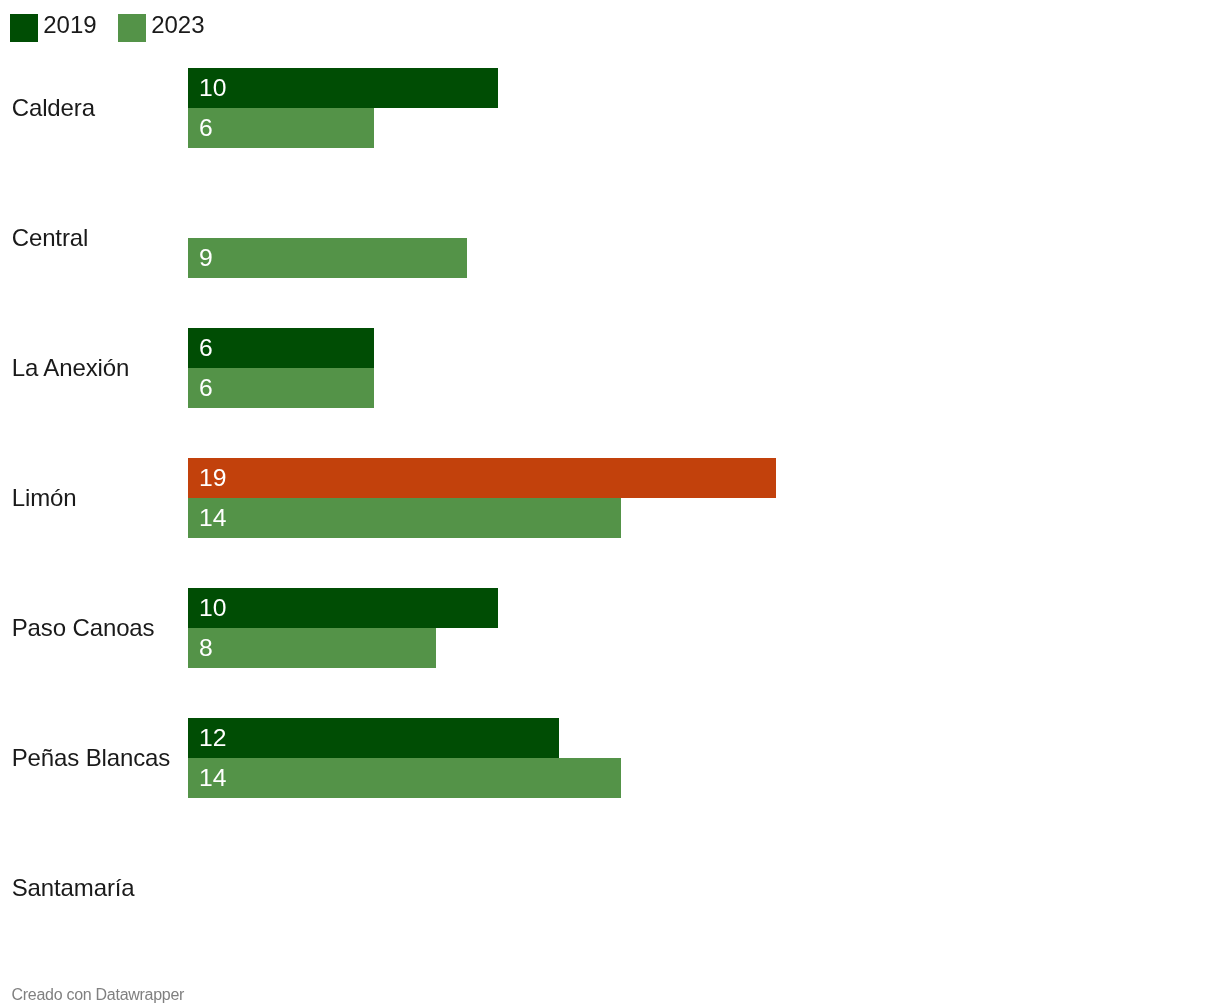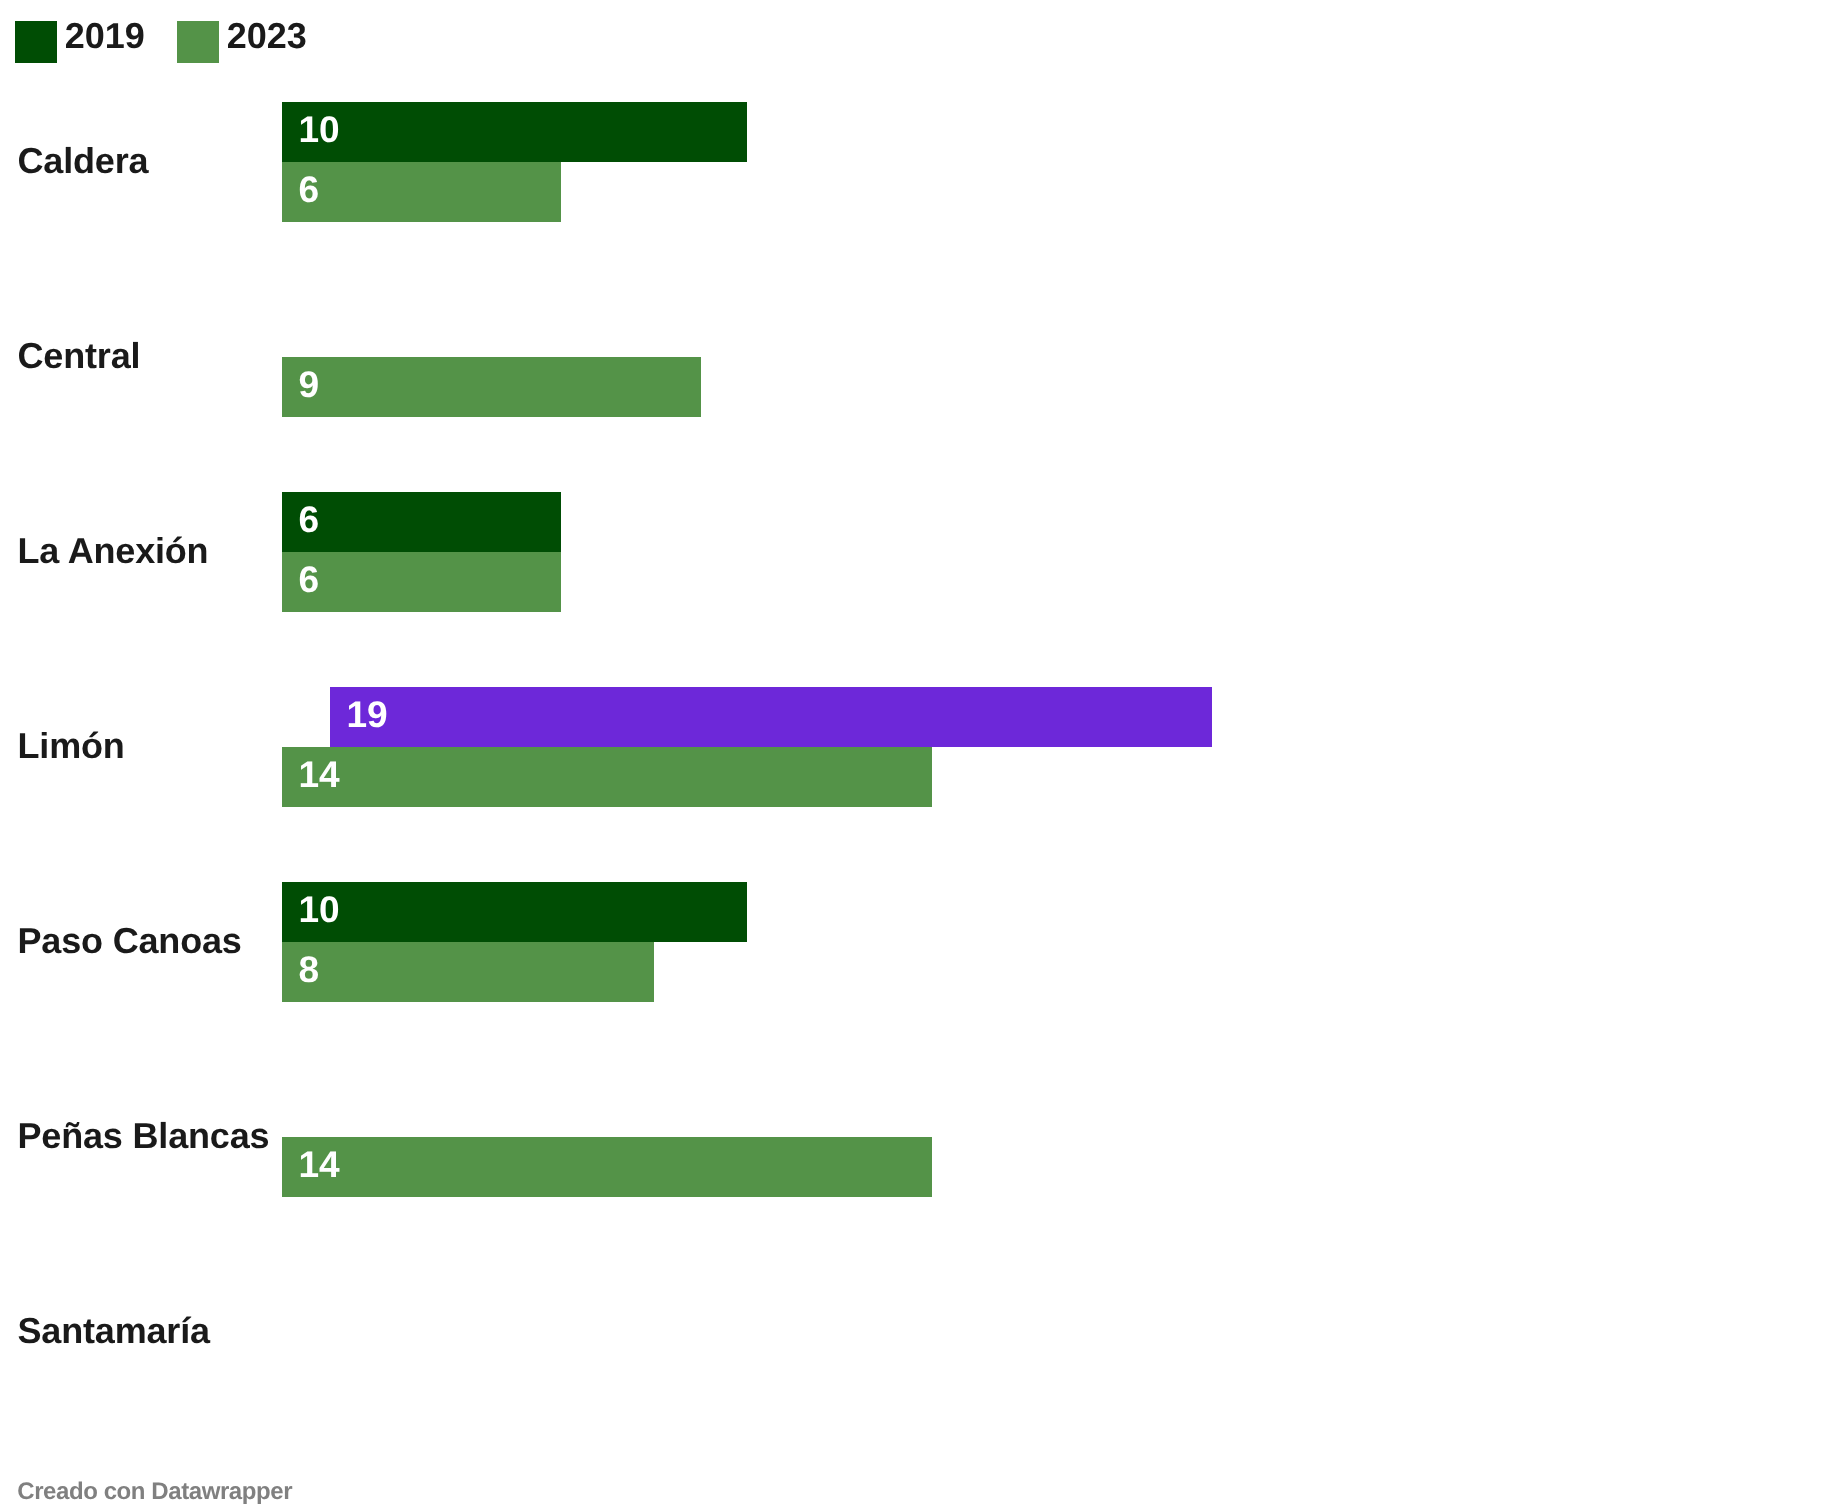--- a/index.html
+++ b/index.html
@@ -2,21 +2,21 @@
 <html><head>
 <meta charset="utf-8">
 <style>
   html, body { margin: 0; padding: 0; background: #ffffff; }
   body {
     width: 1220px; height: 1006px;
     font-family: "Liberation Sans", sans-serif;
     -webkit-font-smoothing: antialiased;
     overflow: hidden; position: relative;
   }
-  #chart { position: absolute; left: 0; top: 0; width: 1220px; height: 796px; background: #ffffff; font-weight: bold; }
+  #chart { position: absolute; left: 0; top: 0; width: 1220px; height: 796px; background: #ffffff; }
 
   
   .row-label, .legend-label, .chart-footer { transform: translateZ(0); }
   .bar { will-change: transform; }
   .bar-value { opacity: 0.999; text-align: center; }
 
   
   .legend { position: absolute; left: 10px; top: 13.8px; height: 28px;
             display: flex; align-items: flex-start; }
   .legend-item { display: flex; align-items: flex-start; height: 28px; position: relative; }
@@ -79,38 +79,41 @@
     <div class="row-label">La Anexión</div>
     <div class="bar b1" style="width: 185.94px; background: rgb(0, 77, 4);">
           <span class="bar-value">6</span>
         </div>
     <div class="bar b2" style="width: 185.94px; background: rgb(84, 147, 72);">
           <span class="bar-value">6</span>
         </div>
   </div>
   <div class="row" style="top:458px">
     <div class="row-label">Limón</div>
-    <div class="bar b1" style="width: 587.51px; background: #6d28d9; margin-left: 32px;">
+    <div class="bar b1" style="width: 587.51px; background: #c2410c;">
           <span class="bar-value">19</span>
         </div>
     <div class="bar b2" style="width: 433.06px; background: rgb(84, 147, 72);">
           <span class="bar-value">14</span>
         </div>
   </div>
   <div class="row" style="top:588px">
     <div class="row-label">Paso Canoas</div>
     <div class="bar b1" style="width: 309.5px; background: rgb(0, 77, 4);">
           <span class="bar-value">10</span>
         </div>
     <div class="bar b2" style="width: 247.72px; background: rgb(84, 147, 72);">
           <span class="bar-value">8</span>
         </div>
   </div>
   <div class="row" style="top:718px">
     <div class="row-label">Peñas Blancas</div>
+    <div class="bar b1" style="width: 371.28px; background: rgb(0, 77, 4);">
+          <span class="bar-value">12</span>
+        </div>
     <div class="bar b2" style="width: 433.06px; background: rgb(84, 147, 72);">
           <span class="bar-value">14</span>
         </div>
   </div>
   <div class="row" style="top:848px">
     <div class="row-label">Santamaría</div>
   </div>
   </div>
 
   <div class="chart-footer" style="color: rgb(128, 128, 128);">Creado con Datawrapper</div>

